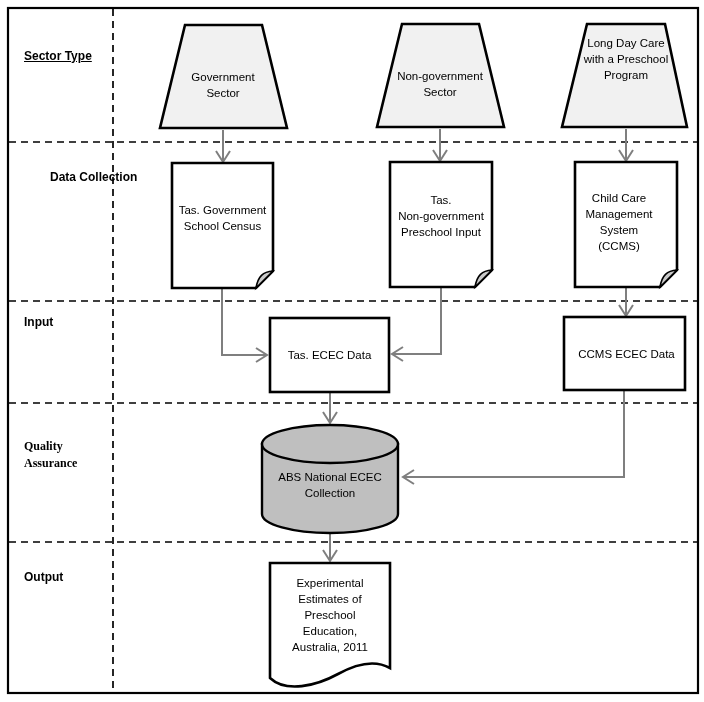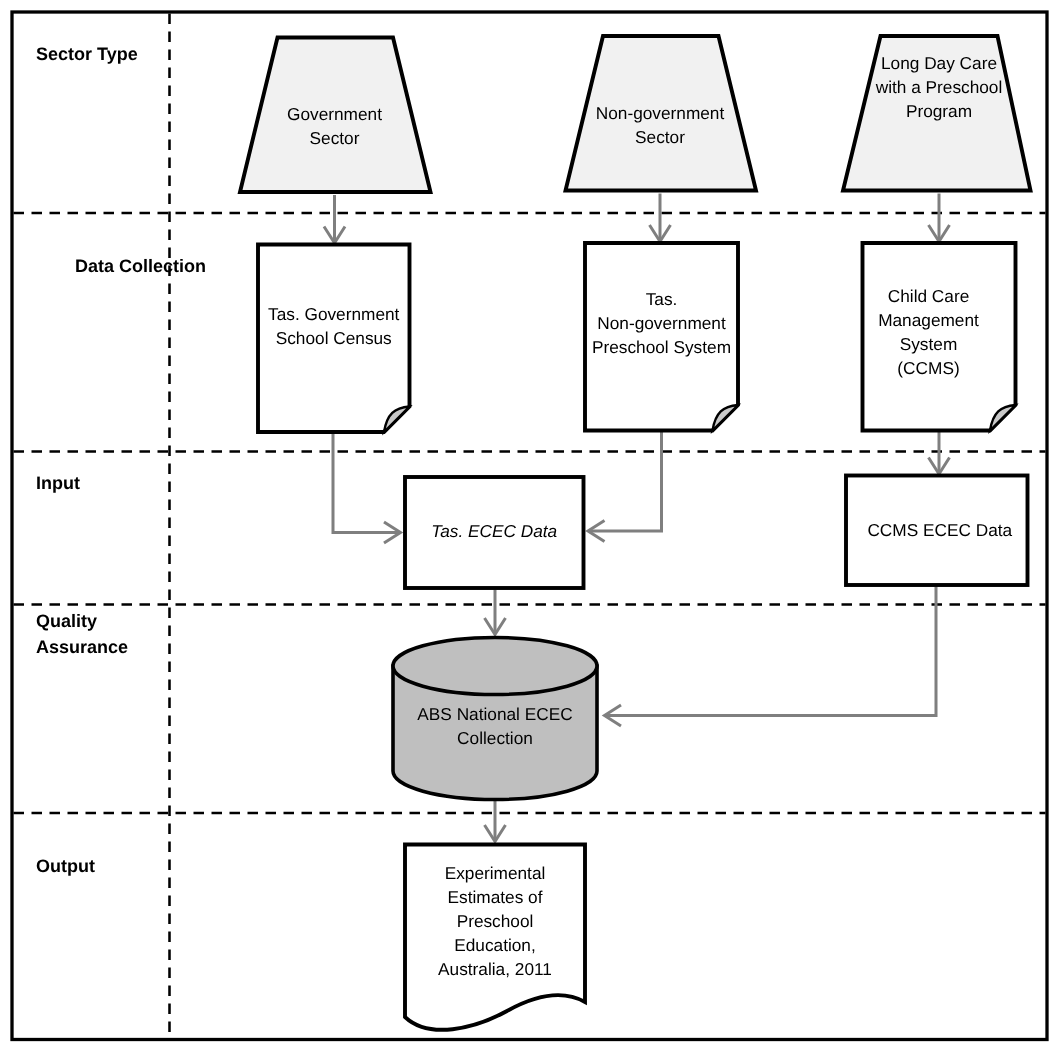--- a/index.html
+++ b/index.html
@@ -93,46 +93,46 @@
 
     <rect x="270" y="318" width="119" height="74" fill="#ffffff" stroke="#000" stroke-width="2.6"></rect>
     <rect x="564" y="317" width="121" height="73" fill="#ffffff" stroke="#000" stroke-width="2.6"></rect>
 
     <path d="M262,444 V514 A68,19 0 0 0 398,514 V444 Z" fill="#bfbfbf" stroke="#000" stroke-width="2.4"></path>
     <ellipse cx="330" cy="444" rx="68" ry="19" fill="#bfbfbf" stroke="#000" stroke-width="2.4"></ellipse>
 
     <path d="M270,563 H390 V668 C374,659 356,664 338,674 C316,686 286,693 270,678 Z" fill="#ffffff" stroke="#000" stroke-width="2.6"></path>
   </svg>
 
-  <div class="row-label" style="left:24px;top:28px;">Sector Type</div>
+  <div class="row-label" style="left:24px;top:48px;text-decoration:underline;">Sector Type</div>
   <div class="row-label" style="left:24px;top:169px;margin-left:26px;">Data Collection</div>
   <div class="row-label" style="left:24px;top:314px;">Input</div>
-  <div class="row-label" style="left:24px;top:406px;">Quality
+  <div class="row-label" style="left:24px;top:438px;font-family:Liberation Serif, serif;">Quality
 Assurance</div>
   <div class="row-label" style="left:24px;top:569px;">Output</div>
 
   <div class="shape-label" style="left:162px;top:25px;width:122px;height:103px;padding-top:16px;">Government
 Sector</div>
   <div class="shape-label" style="left:380px;top:24px;width:120px;height:103px;padding-top:16px;">Non-government
 Sector</div>
   <div class="shape-label" style="left:570px;top:8px;width:112px;height:83px;padding-top:18px;">Long Day Care
 with a Preschool
 Program</div>
 
   <div class="shape-label" style="left:172px;top:163px;width:101px;height:125px;padding-bottom:16px;">Tas. Government
 School Census</div>
   <div class="shape-label" style="left:390px;top:162px;width:102px;height:125px;padding-bottom:18px;">Tas.
 Non-government
-Preschool System</div>
+Preschool Input</div>
   <div class="shape-label" style="left:575px;top:162px;width:88px;height:125px;padding-bottom:6px;">Child Care
 Management
 System
 (CCMS)</div>
 
-  <div class="shape-label" style="left:270px;top:318px;width:119px;height:74px;font-style:italic;">Tas. ECEC Data</div>
+  <div class="shape-label" style="left:270px;top:318px;width:119px;height:74px;">Tas. ECEC Data</div>
   <div class="shape-label" style="left:564px;top:317px;width:125px;height:73px;">CCMS ECEC Data</div>
 
   <div class="shape-label" style="left:262px;top:425px;width:136px;height:108px;padding-top:12px;">ABS National ECEC
 Collection</div>
 
   <div class="shape-label" style="left:270px;top:563px;width:120px;height:112px;padding-bottom:8px;">Experimental
 Estimates of
 Preschool
 Education,
 Australia, 2011</div>

